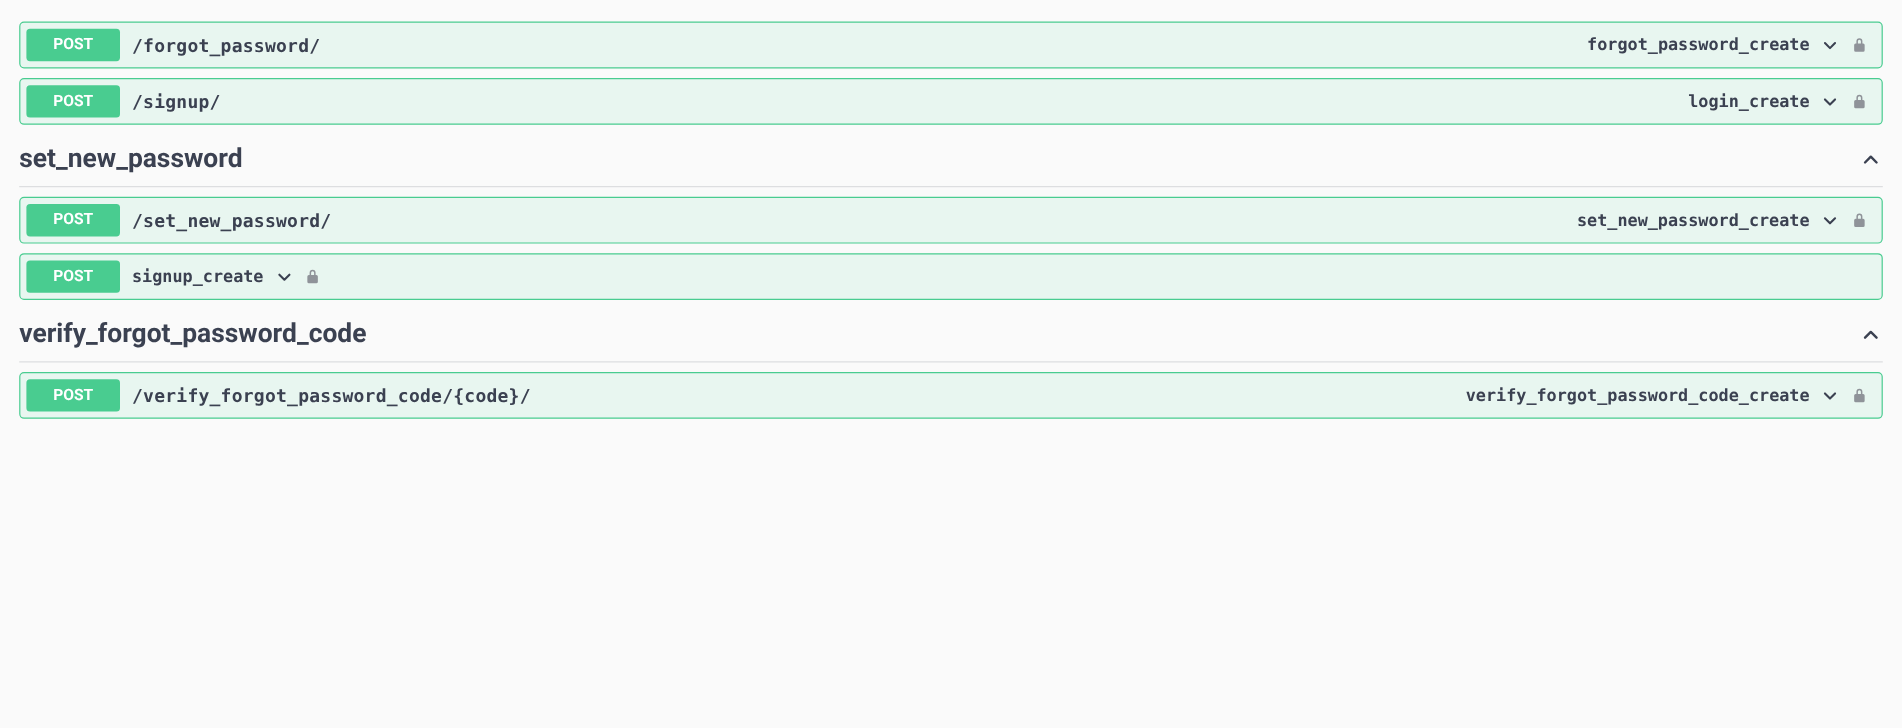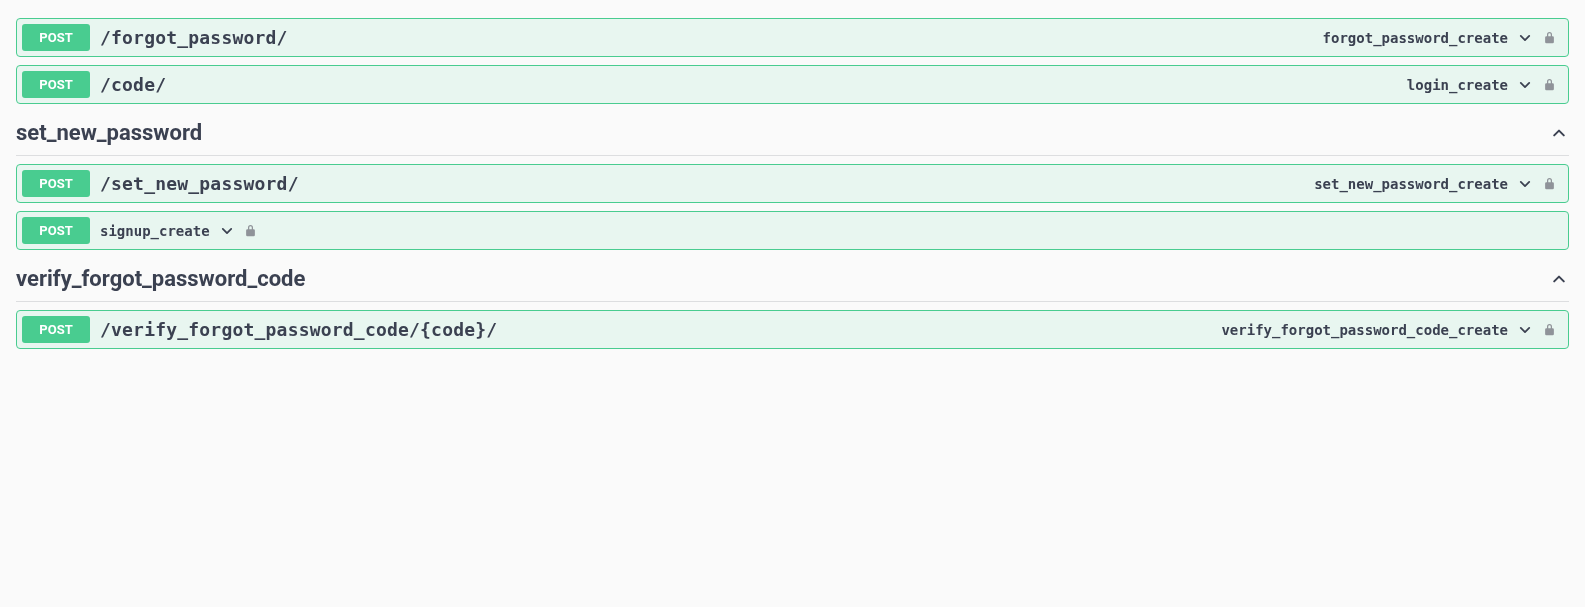--- a/index.html
+++ b/index.html
@@ -55,30 +55,30 @@
       align-items: center;
       padding: 5px 10px 5px 5px;
       cursor: pointer;
     }
     .method-badge {
       background: #49cc90;
       color: #fff;
       font-weight: 700;
       font-size: 13px;
       padding: 6px 0;
-      width: 68px;
+      width: 78px;
       text-align: center;
       border-radius: 3px;
       font-family: -apple-system, BlinkMacSystemFont, "Segoe UI", Roboto, sans-serif;
       margin-right: 10px;
       flex-shrink: 0;
     }
     .path {
       font-family: ui-monospace, SFMono-Regular, Menlo, Monaco, Consolas, monospace;
-      font-size: 18px;
+      font-size: 15px;
       font-weight: 600;
       color: #3b4151;
       flex: 1;
       letter-spacing: 0.2px;
     }
     .op-id {
       font-family: ui-monospace, SFMono-Regular, Menlo, Monaco, Consolas, monospace;
       font-size: 14px;
       font-weight: 600;
       color: #3b4151;
@@ -119,21 +119,21 @@
             <svg viewBox="0 0 24 24" width="15" height="15">
               <path d="M17 10h-1V7a4 4 0 0 0-8 0v3H7a2 2 0 0 0-2 2v7a2 2 0 0 0 2 2h10a2 2 0 0 0 2-2v-7a2 2 0 0 0-2-2zm-7-3a2 2 0 0 1 4 0v3h-4V7z"></path>
             </svg>
           </span>
         </div>
       </div>
     </div>
     <div class="tag-section">
       <div class="op-block">
         <span class="method-badge">POST</span>
-        <span class="path">/code/</span>
+        <span class="path">/signup/</span>
         <div class="right-cluster">
           <span class="op-id">login_create</span>
           <span class="chevron-down">
             <svg viewBox="0 0 20 20" width="14" height="14">
               <polyline points="4,7 10,13 16,7"></polyline>
             </svg>
           </span>
           <span class="lock-icon">
             <svg viewBox="0 0 24 24" width="15" height="15">
               <path d="M17 10h-1V7a4 4 0 0 0-8 0v3H7a2 2 0 0 0-2 2v7a2 2 0 0 0 2 2h10a2 2 0 0 0 2-2v-7a2 2 0 0 0-2-2zm-7-3a2 2 0 0 1 4 0v3h-4V7z"></path>

